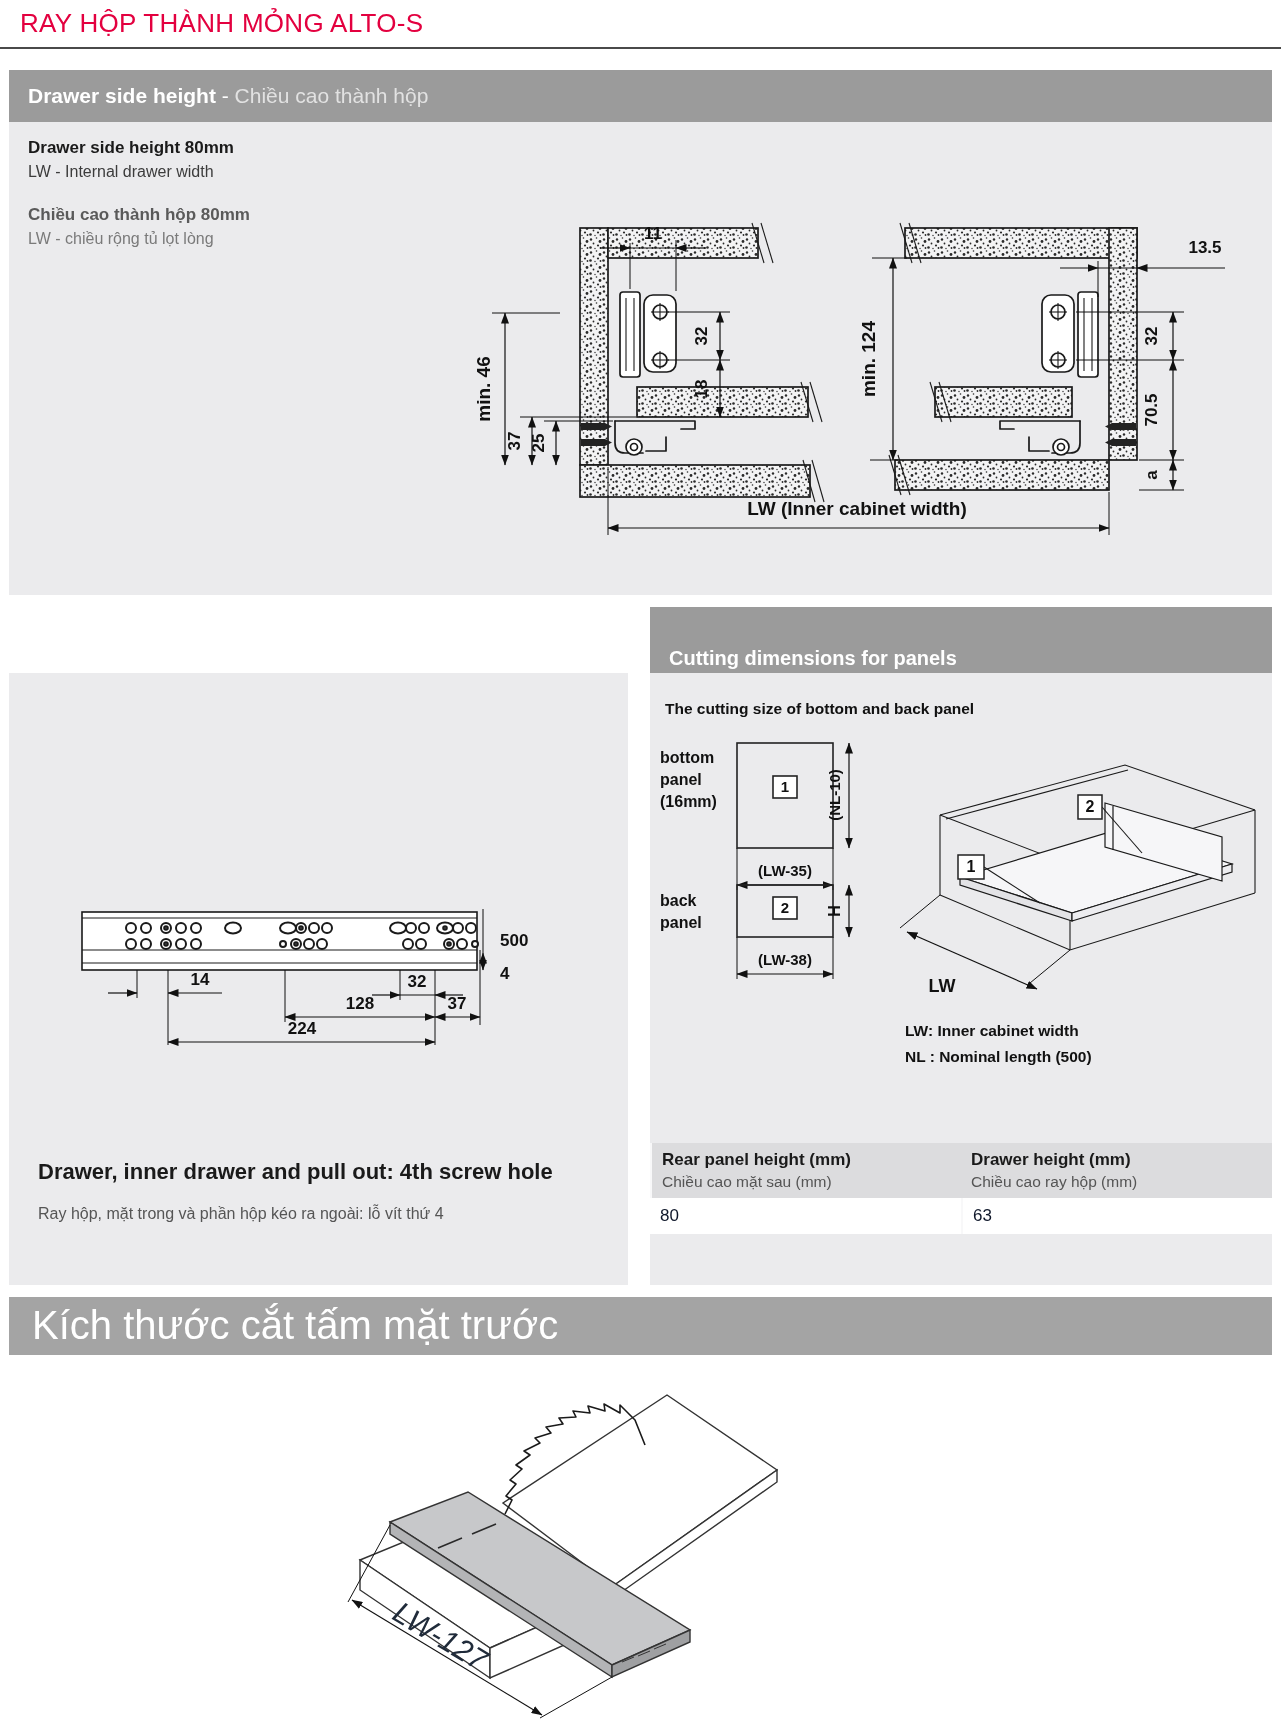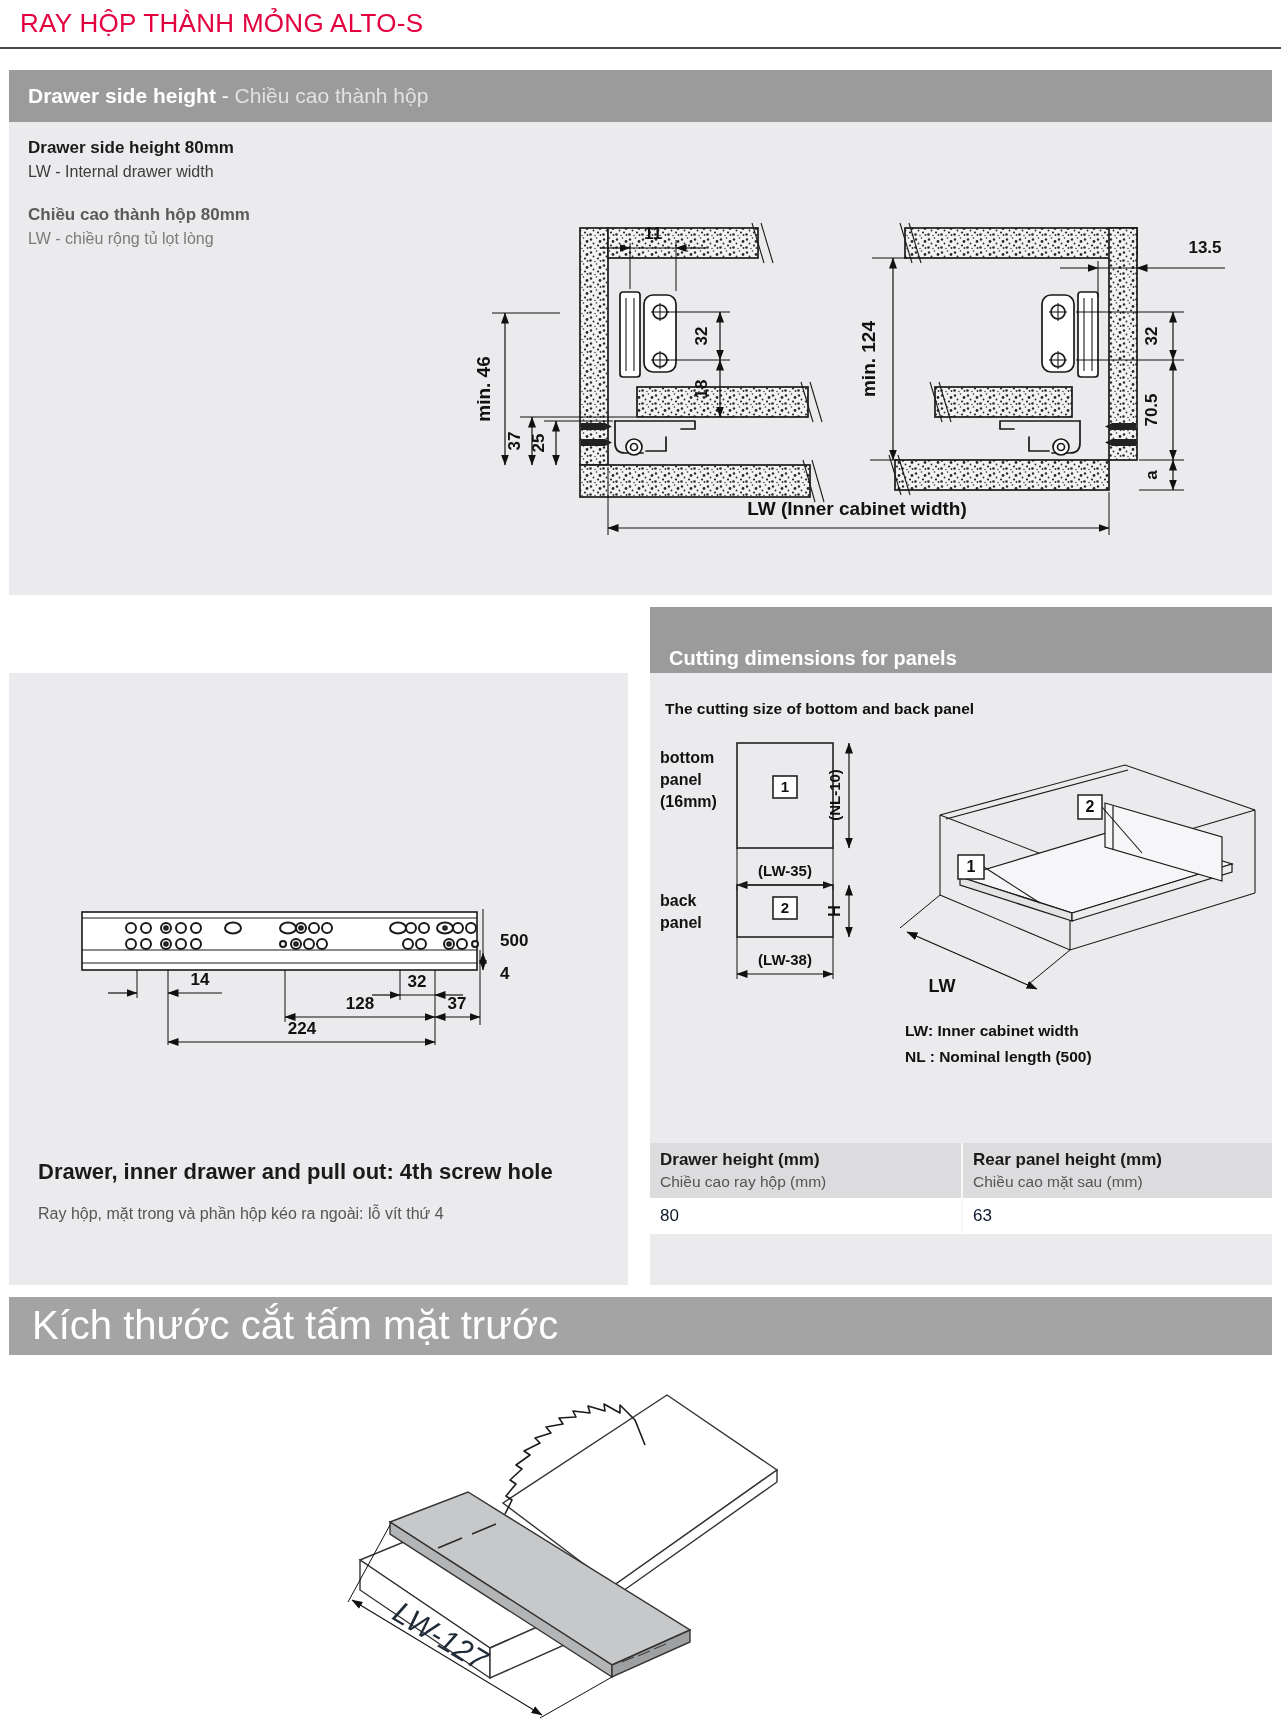--- a/index.html
+++ b/index.html
@@ -362,27 +362,27 @@
         <line class="dim" x1="27" y1="187" x2="157" y2="244" marker-start="url(#as1)" marker-end="url(#ae1)"></line>
         <text class="dt" x="62" y="247" text-anchor="middle" style="font-size:18px">LW</text>
       </g>
     </svg>
 
     <div class="abs legend" style="left:255px;top:349px;">LW: Inner cabinet width</div>
     <div class="abs legend" style="left:255px;top:375px;">NL : Nominal length (500)</div>
 
     <div class="abs tbl">
       <div class="trow thead">
+        <div class="cell c2">
+          <div class="hen">Rear panel height (mm)</div>
+          <div class="hvi">Chiều cao mặt sau (mm)</div>
+        </div>
         <div class="cell">
           <div class="hen">Drawer height (mm)</div>
           <div class="hvi">Chiều cao ray hộp (mm)</div>
-        </div>
-        <div class="cell c2">
-          <div class="hen">Rear panel height (mm)</div>
-          <div class="hvi">Chiều cao mặt sau (mm)</div>
         </div>
       </div>
       <div class="trow tval">
         <div class="cell">80</div>
         <div class="cell c2">63</div>
       </div>
     </div>
   </div>
 
   <div class="abs banner">Kích thước cắt tấm mặt trước</div>

